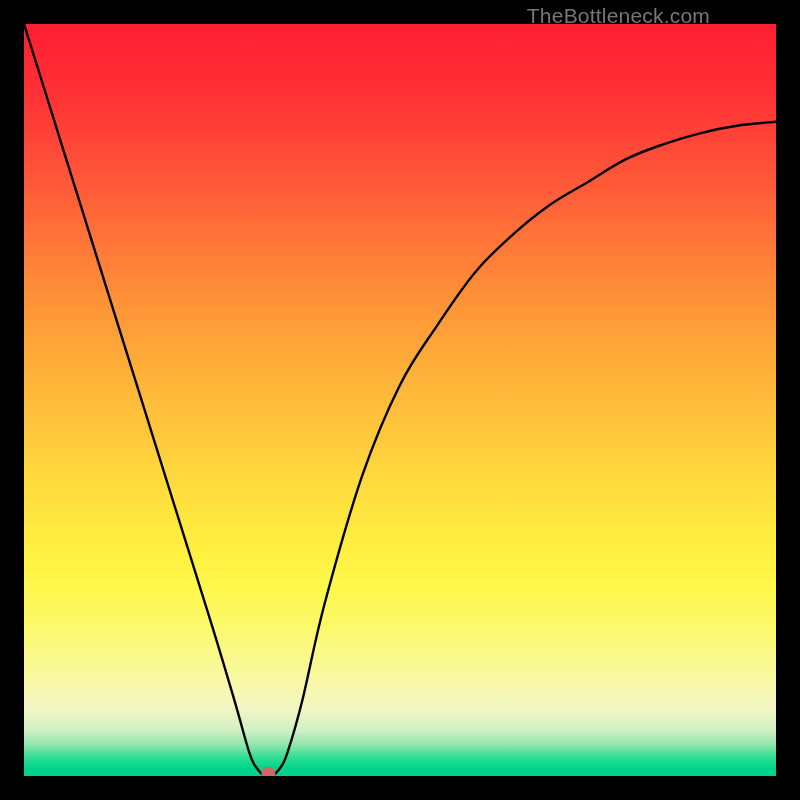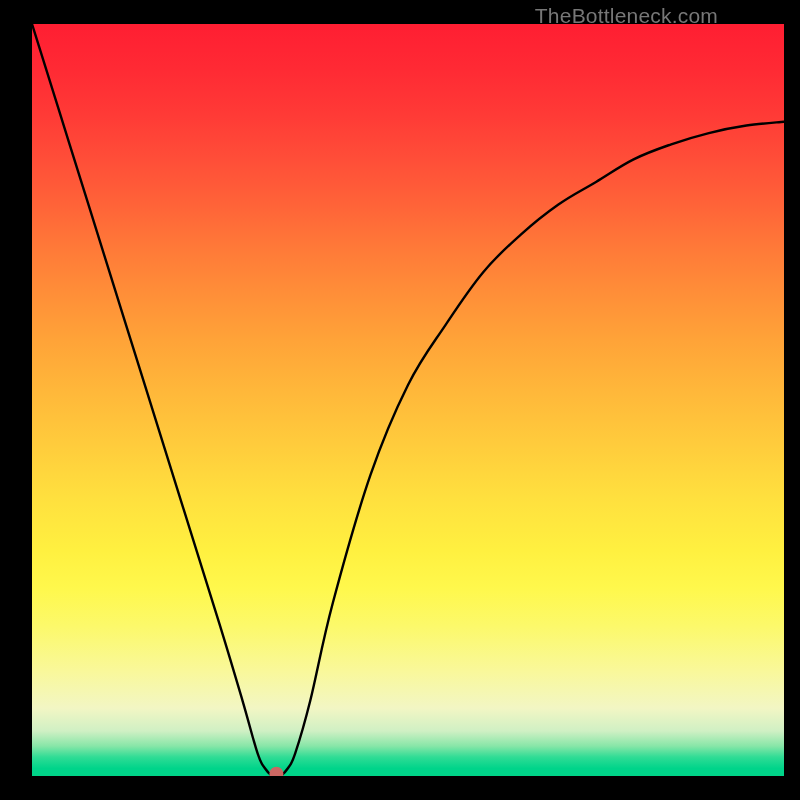--- a/index.html
+++ b/index.html
@@ -9,21 +9,20 @@
     height: 800px;
     overflow: hidden;
     background: #000;
     font-family: Arial, Helvetica, sans-serif;
   }
   .frame {
     position: relative;
     width: 720px;
     height: 800px;
     background: #000;
-    margin-left: 8px;
   }
   .plot-area {
     position: absolute;
     left: 24px;
     top: 24px;
     width: 752px;
     height: 752px;
     overflow: hidden;
   }
   .gradient {

